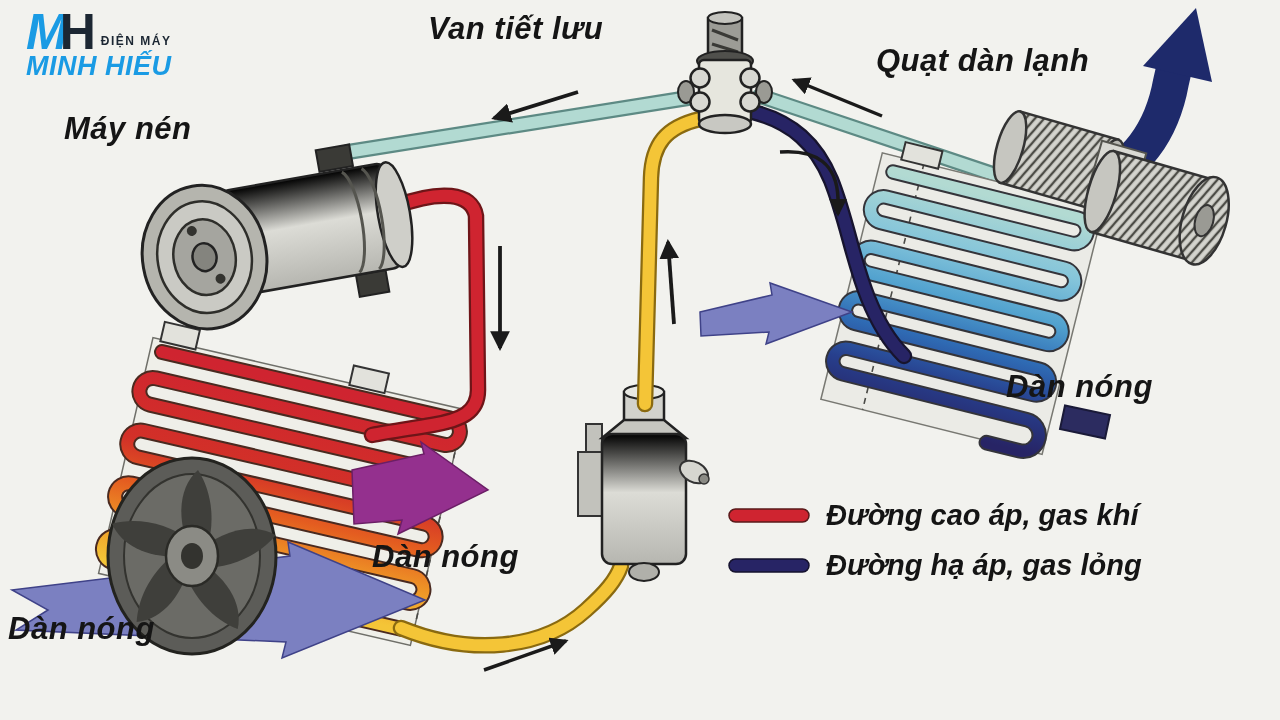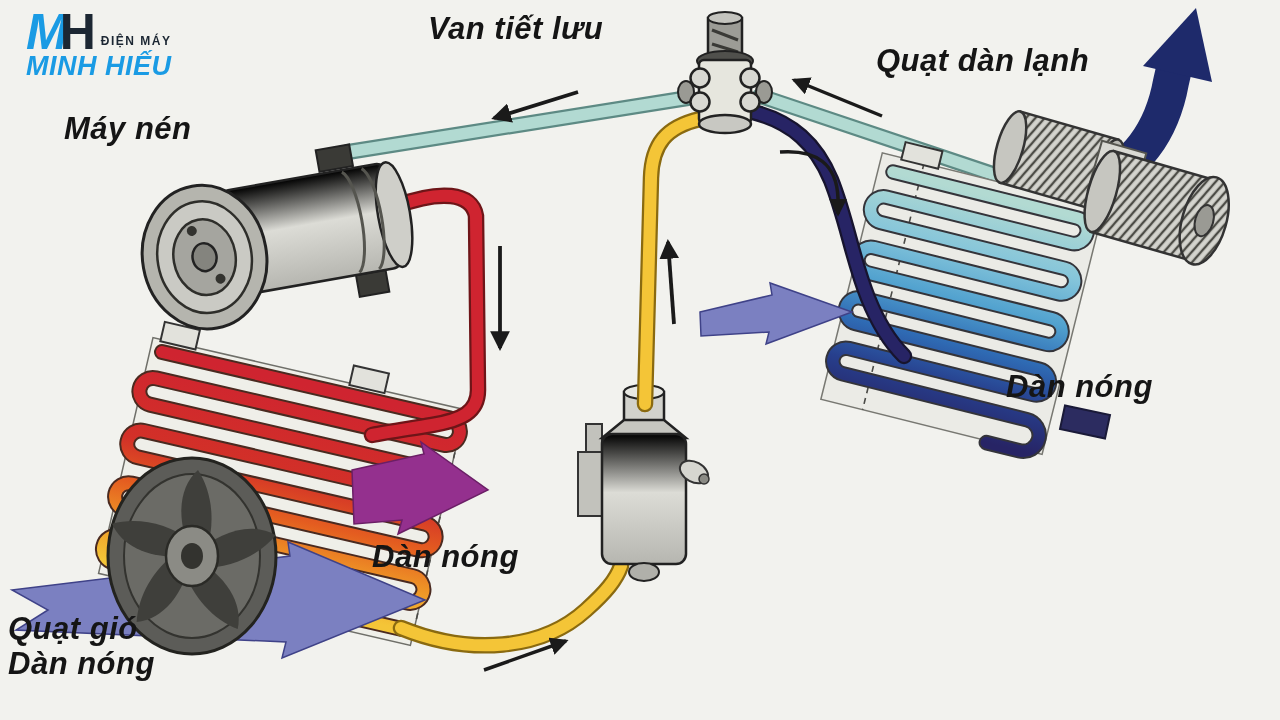--- a/index.html
+++ b/index.html
@@ -210,20 +210,31 @@
   </div>
   <div class="logo-name">MINH HIẾU</div>
 </div>
 
 <div class="lbl" style="left:428px;top:12px;">Van tiết lưu</div>
 <div class="lbl" style="left:64px;top:112px;">Máy nén</div>
 <div class="lbl" style="left:876px;top:44px;">Quạt dàn lạnh</div>
 <div class="lbl" style="left:1006px;top:370px;">Dàn nóng</div>
 <div class="lbl" style="left:372px;top:540px;">Dàn nóng</div>
 <div class="lbl" style="left:8px;top:612px;">
-  <div>Quạt gió</div>
   <div>Dàn nóng</div>
 </div>
 
 <div class="legend">
+  <div class="legend-row">
+    <svg width="82" height="15">
+      <rect x="1" y="1" width="80" height="13" rx="6.5" stroke="#5a1a1a" stroke-width="1.5" fill="#cf2430"></rect>
+    </svg>
+    <span class="legend-text">Đường cao áp, gas khí</span>
+  </div>
+  <div class="legend-row">
+    <svg width="82" height="15">
+      <rect x="1" y="1" width="80" height="13" rx="6.5" stroke="#15122e" stroke-width="1.5" fill="#272465"></rect>
+    </svg>
+    <span class="legend-text">Đường hạ áp, gas lỏng</span>
+  </div>
 </div>
 
 </div>
 
 </body></html>

